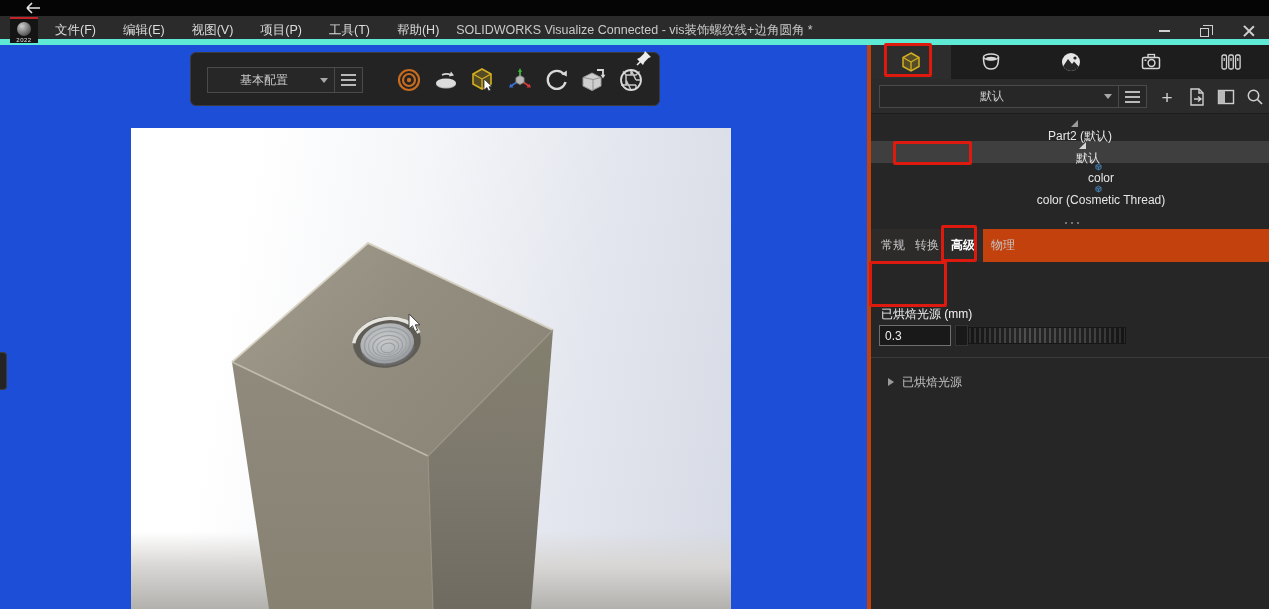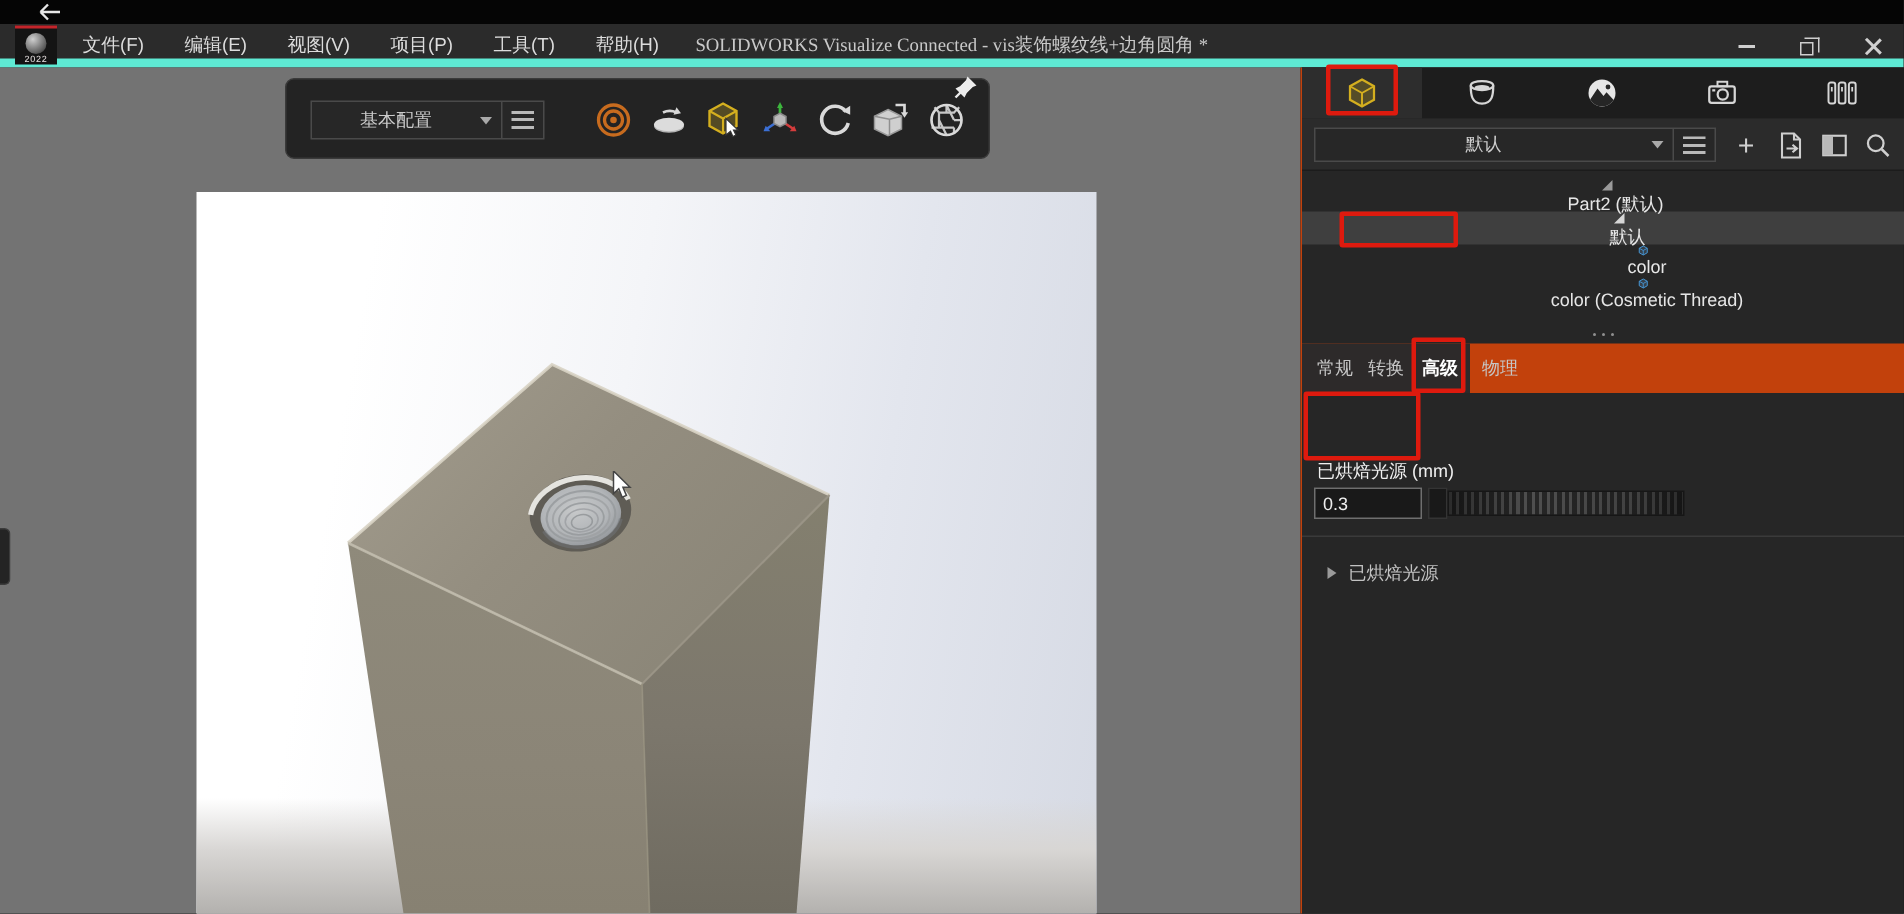--- a/index.html
+++ b/index.html
@@ -10,32 +10,32 @@
   #topstrip { position:absolute; left:0; top:0; width:1269px; height:16px; background:#050505; }
   #back-arrow { position:absolute; left:24px; top:1px; width:18px; height:14px; }
   #titlebar { position:absolute; left:0; top:16px; width:1269px; height:29px; background:#2b2b2b; border-bottom:6px solid #5eead4; }
   #app-logo { position:absolute; left:10px; top:1px; width:28px; height:26px; background:#141414; border-top:2px solid #c3242a; }
   #app-logo .globe { position:absolute; left:7px; top:3px; width:14px; height:14px; border-radius:50%;
     background:radial-gradient(circle at 35% 30%, #cfcfcf, #5a5a5a 70%, #222); }
   #app-logo .year { position:absolute; left:0; bottom:0; width:100%; text-align:center; font-size:6px; color:#e9e3e3; letter-spacing:.5px; }
   #menubar { position:absolute; left:55px; top:0; height:29px; display:flex; gap:27px; align-items:center; }
   .menu-item { font-size:12.5px; color:#dcdcdc; white-space:nowrap; cursor:default; }
   #win-title { position:absolute; left:0; top:0; width:100%; height:29px; line-height:29px; text-align:center;
-    font-size:12.5px; color:#c9c9c9; pointer-events:none;font-family:Liberation Serif, serif; }
+    font-size:12.5px; color:#c9c9c9; pointer-events:none; }
   #win-controls { position:absolute; right:0; top:0; height:29px; display:flex; }
   .win-btn { width:42px; height:29px; display:flex; align-items:center; justify-content:center; }
   .glyph-min { width:11px; height:2px; background:#cfcfcf; }
   .glyph-restore { position:relative; width:9px; height:9px; border:1.2px solid #cfcfcf; background:#2b2b2b; margin-top:3px; margin-left:-3px; }
   .glyph-restore:before { content:""; position:absolute; left:2px; top:-4px; width:9px; height:9px; border:1.2px solid #cfcfcf; border-bottom:none; border-left:none; }
   .glyph-close { position:relative; width:11px; height:11px; }
   .glyph-close:before,.glyph-close:after { content:""; position:absolute; left:5px; top:-1px; width:1.5px; height:14px; background:#cfcfcf; }
   .glyph-close:before { transform:rotate(45deg); } .glyph-close:after { transform:rotate(-45deg); }
 
   
-  #canvas-area { position:absolute; left:0; top:45px; width:867px; height:564px; background:#737373; }
+  #canvas-area { position:absolute; left:0; top:45px; width:867px; height:564px; background:#1d4ed8; }
   #left-handle { position:absolute; left:0; top:307px; width:7px; height:38px; background:#242424; border:1px solid #3c3c3c; border-left:none; border-radius:0 4px 4px 0; }
 
   #render { position:absolute; left:131px; top:83px; width:600px; height:481px; overflow:hidden;
     background:linear-gradient(100deg,#ffffff 18%,#f4f5f8 45%,#e3e6ee 72%,#d6dae4 100%); }
   #render .floor { position:absolute; left:0; top:404px; width:600px; height:77px;
     background:linear-gradient(180deg, rgba(240,240,241,0) 0%, #d8d6d4 45%, #b3b1ae 100%); }
   #render svg.part { position:absolute; left:0; top:0; }
   #view-cursor { position:absolute; left:277px; top:186px; width:14px; height:20px; }
 
   
@@ -44,21 +44,21 @@
   #config-box { position:absolute; left:16px; top:14px; width:156px; height:26px; border:1px solid #4a4a4a; background:#272727; display:flex; align-items:center; }
   #config-box .cfg-label { flex:1; text-align:center; font-size:12px; color:#cccccc; }
   .caret-down { width:0; height:0; border-left:4px solid transparent; border-right:4px solid transparent; border-top:5px solid #a9a9a9; margin-right:6px; }
   .mini-divider { width:1px; height:100%; background:#4a4a4a; }
   .hamburger { width:15px; height:12px; margin:0 6px;
     background:repeating-linear-gradient(180deg,#b9b9b9 0 2px,rgba(0,0,0,0) 2px 5px); }
   .vp-icon { position:absolute; top:13px; width:28px; height:28px; display:flex; align-items:center; justify-content:center; }
   #vp-pin { position:absolute; right:6px; top:-4px; width:18px; height:18px; }
 
   
-  #right-panel { position:absolute; left:867px; top:45px; width:402px; height:564px; background:#262626; border-left:1px solid #c2410c; }
+  #right-panel { position:absolute; left:867px; top:45px; width:402px; height:564px; background:#262626; border-left:4px solid #c2410c; }
   #palette-tabs { position:absolute; left:0; top:0; width:402px; height:34px; background:#1d1d1d; display:flex; }
   .palette-tab { width:80px; height:34px; display:flex; align-items:center; justify-content:center; }
   .palette-tab.active { background:#2d2d2d; }
   #panel-toolbar { position:absolute; left:0; top:34px; width:402px; height:35px; background:#2b2b2b; border-bottom:1px solid #1c1c1c; }
   #lib-box { position:absolute; left:8px; top:6px; width:268px; height:23px; border:1px solid #4a4a4a; background:#272727; display:flex; align-items:center; }
   #lib-box .lib-label { flex:1; text-align:center; font-size:12px; color:#cccccc; }
   .pt-btn { position:absolute; top:5px; width:26px; height:26px; display:flex; align-items:center; justify-content:center; }
   .plus-glyph { font-size:19px; color:#cfcfcf; font-weight:400; line-height:1; }
 
   #tree { position:absolute; left:0; top:69px; width:402px; height:102px; padding-top:5px; }

